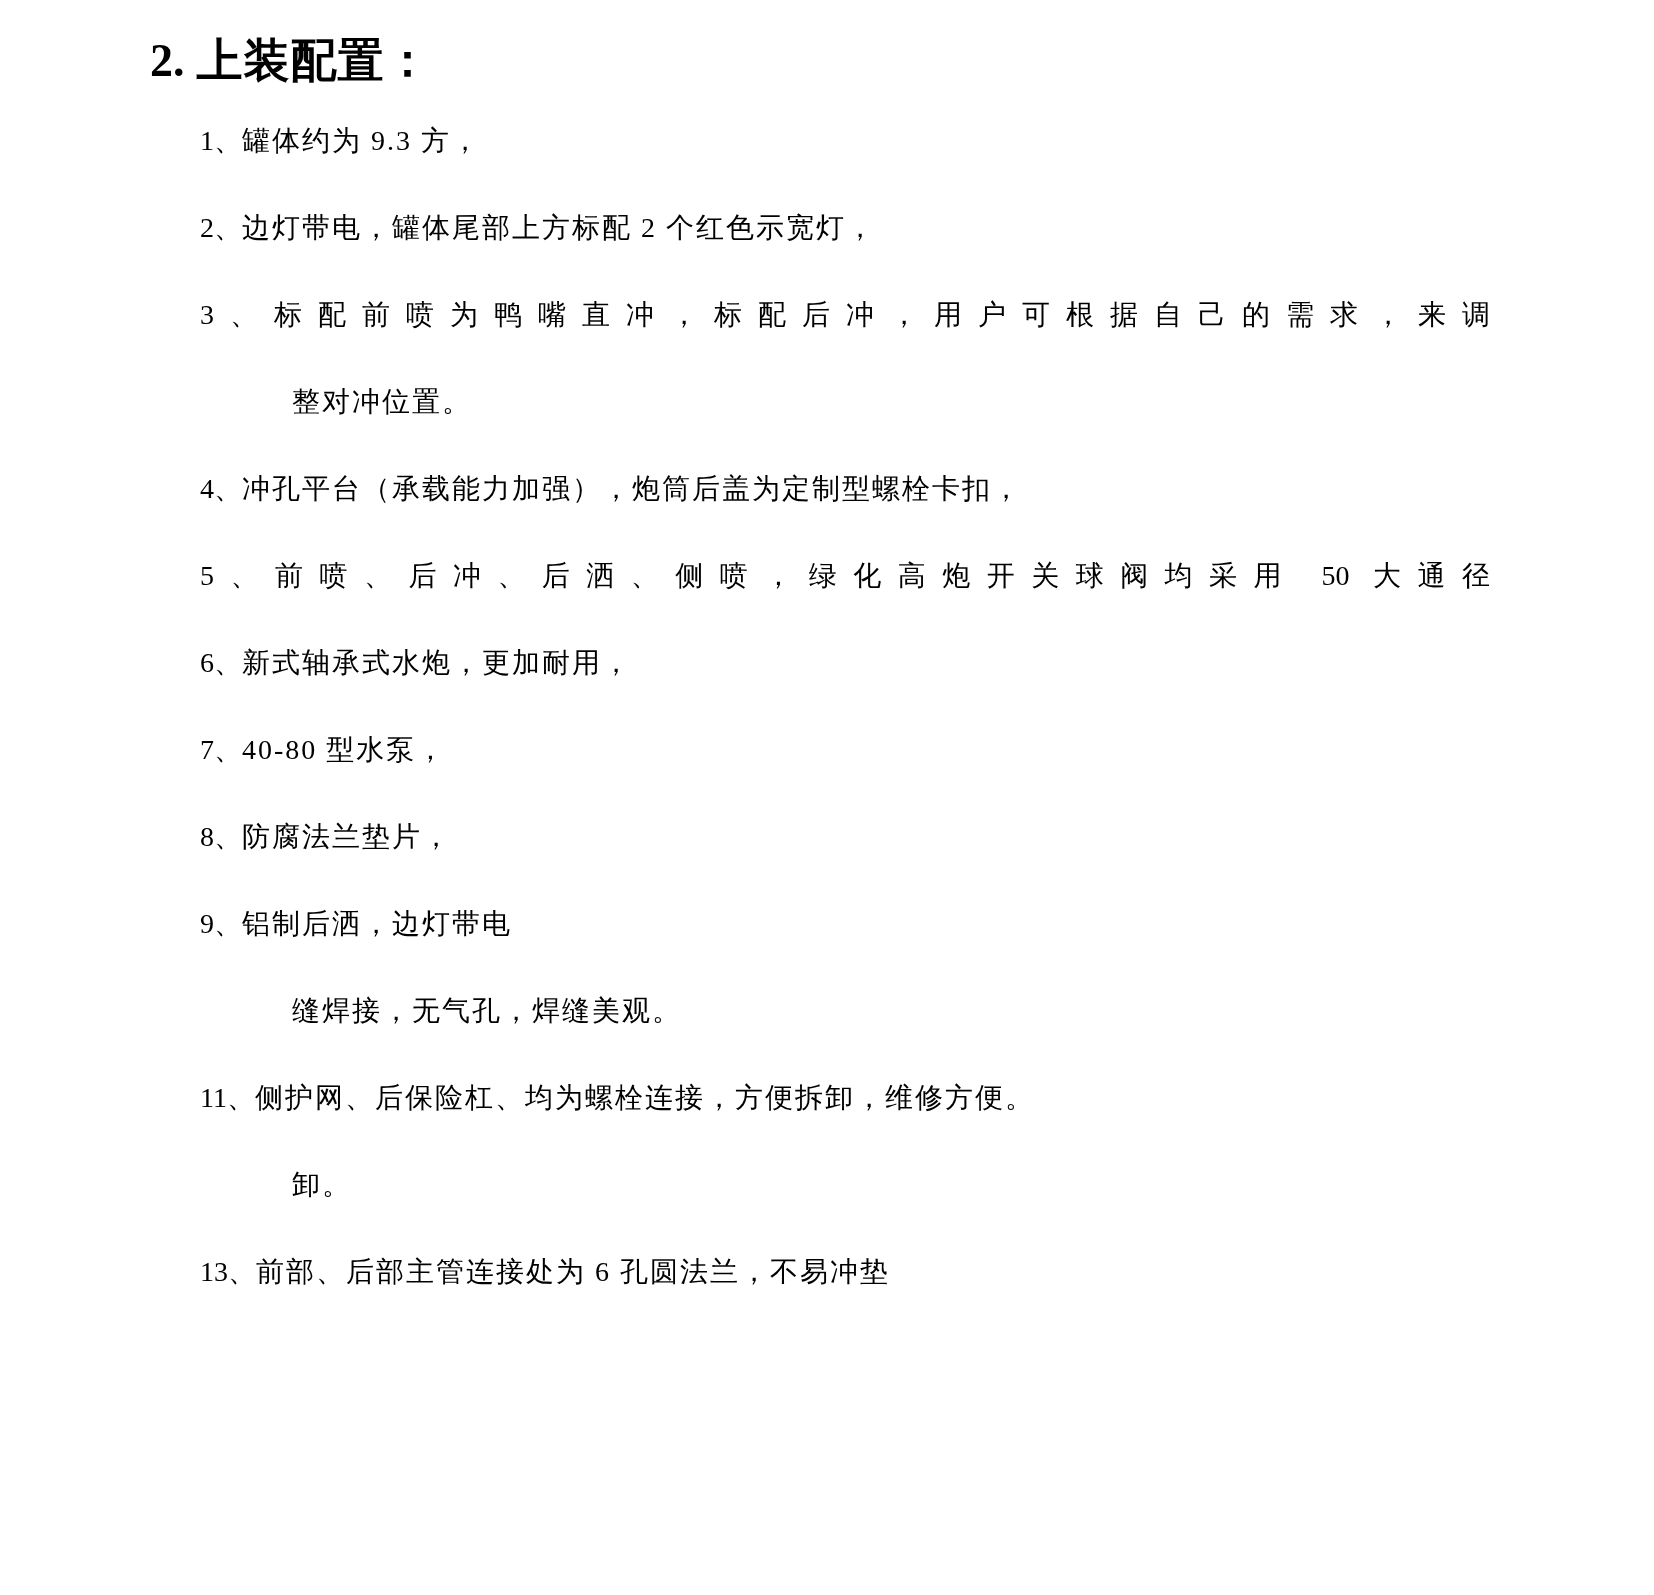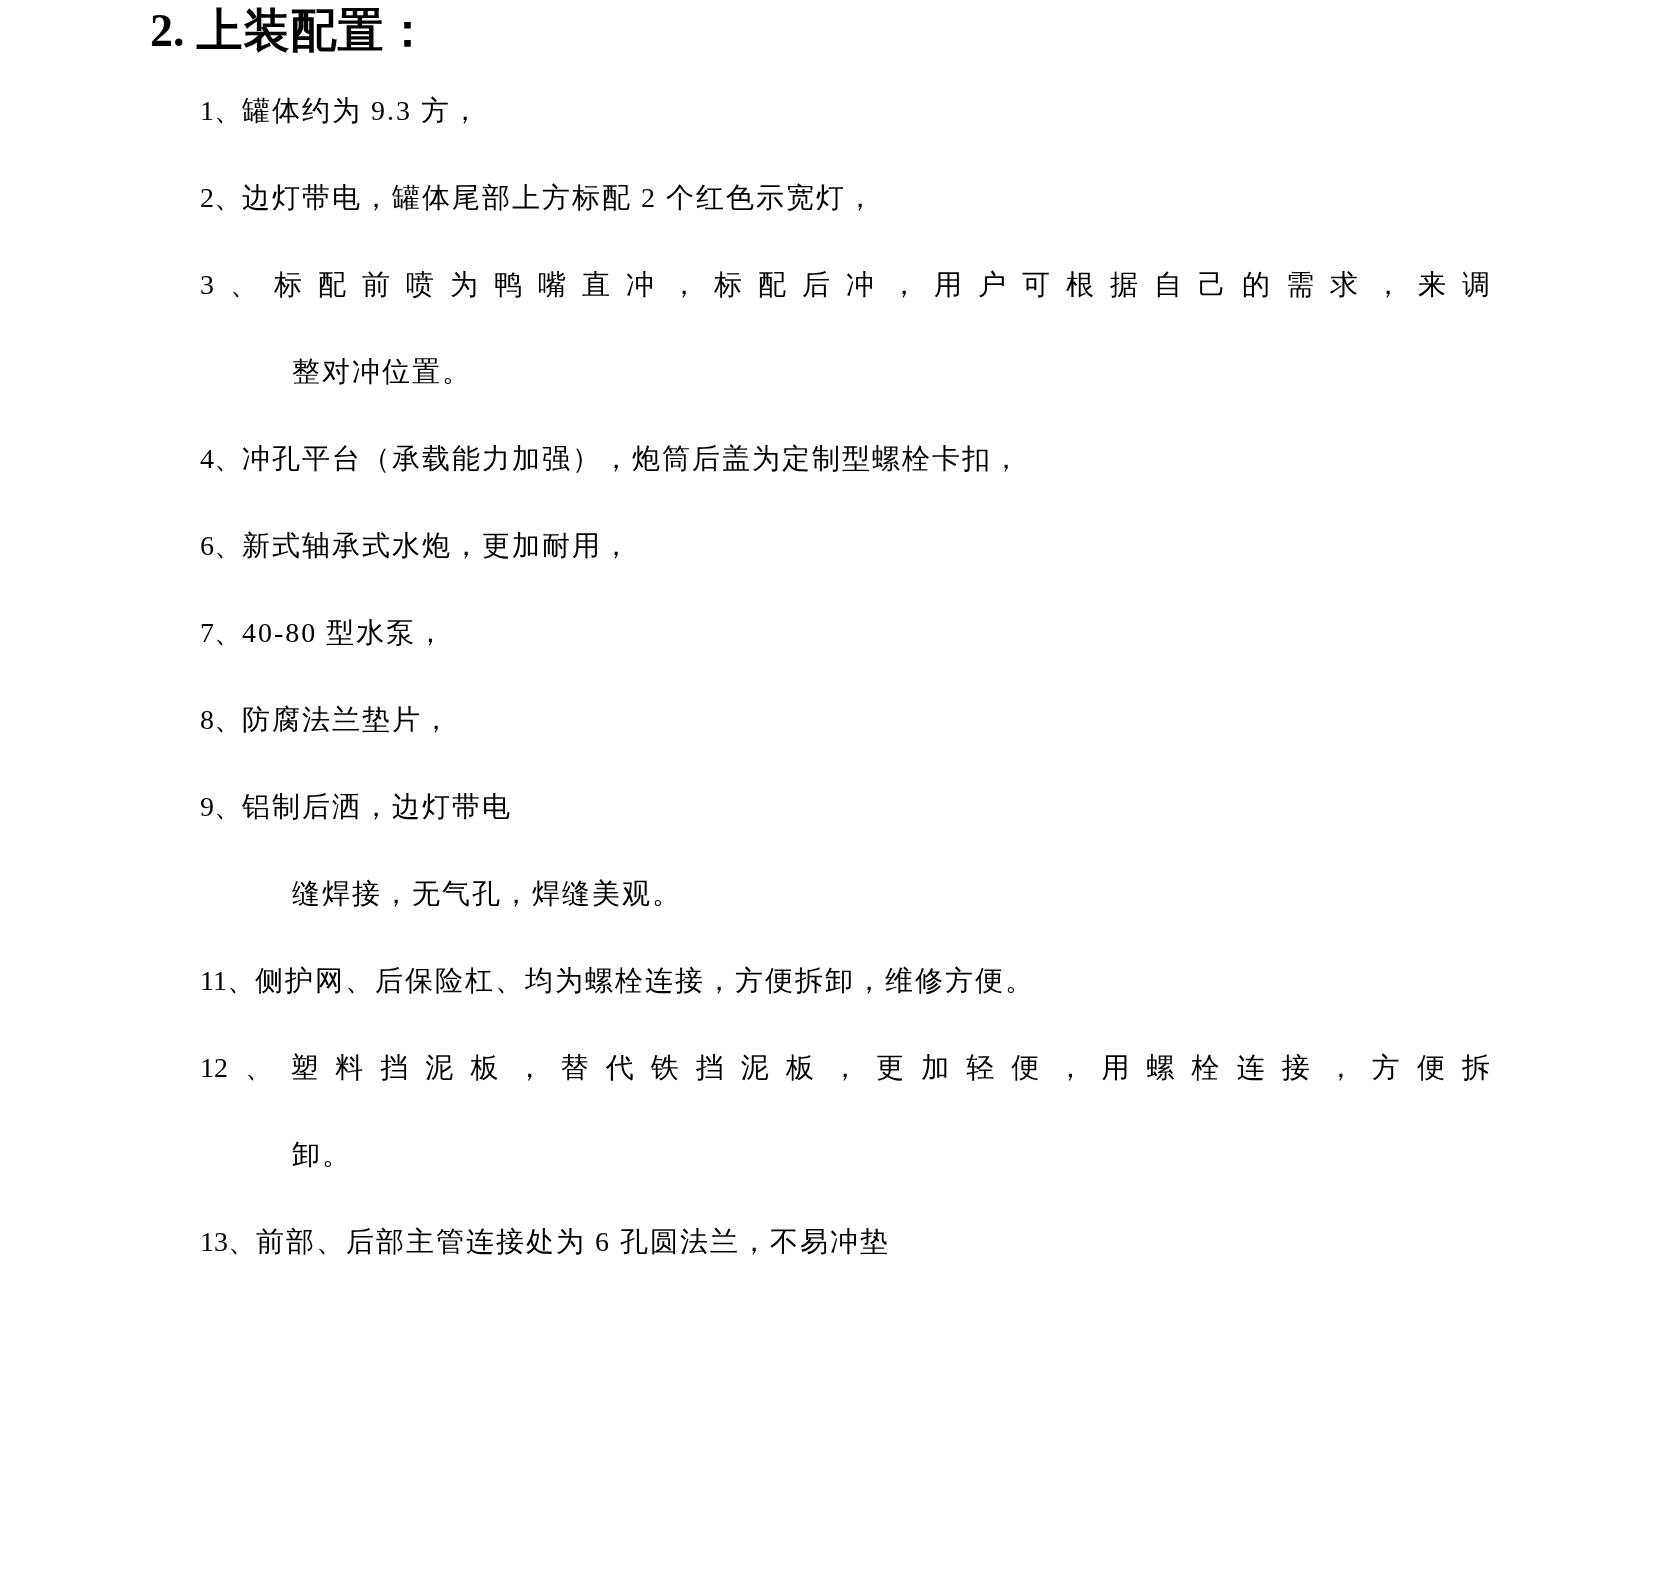--- a/index.html
+++ b/index.html
@@ -7,20 +7,21 @@
     padding: 0;
     background: #ffffff;
   }
   .page {
     position: relative;
     width: 1654px;
     height: 1595px;
     background: #ffffff;
     color: #000000;
     box-sizing: border-box;
+    padding-top: 30px;
     font-family: "Liberation Serif", "DejaVu Serif", serif;
     overflow: hidden;
   }
   .title {
     margin-left: 150px;
     font-size: 46px;
     font-weight: bold;
     line-height: 62px;
     letter-spacing: 1px;
     white-space: nowrap;
@@ -58,23 +59,23 @@
 <body>
 
 <div class="page">
   <div class="title"><span class="title-num">2.</span><span>上装配置：</span></div>
   <div class="list">
       <div class="line"><span class="num">1、</span><span>罐体约为 9.3 方，</span></div>
       <div class="line"><span class="num">2、</span><span>边灯带电，罐体尾部上方标配 2 个红色示宽灯，</span></div>
       <div class="line justify"><span class="num">3、</span><span>标配前喷为鸭嘴直冲，标配后冲，用户可根据自己的需求，来调</span></div>
       <div class="line wrap">整对冲位置。</div>
       <div class="line"><span class="num">4、</span><span>冲孔平台（承载能力加强），炮筒后盖为定制型螺栓卡扣，</span></div>
+      <div class="line justify"><span class="num">5、</span><span>前喷、后冲、后洒、侧喷，绿化高炮开关球阀均采用 50 大通径</span></div>
       <div class="line"><span class="num">6、</span><span>新式轴承式水炮，更加耐用，</span></div>
       <div class="line"><span class="num">7、</span><span>40-80 型水泵，</span></div>
       <div class="line"><span class="num">8、</span><span>防腐法兰垫片，</span></div>
       <div class="line"><span class="num">9、</span><span>铝制后洒，边灯带电</span></div>
       <div class="line wrap">缝焊接，无气孔，焊缝美观。</div>
       <div class="line"><span class="num">11、</span><span>侧护网、后保险杠、均为螺栓连接，方便拆卸，维修方便。</span></div>
-      <div class="line justify"><span class="num">12、</span><span>塑料挡泥板，替代铁挡泥板，更加轻便，用螺栓连接，方便拆</span></div>
       <div class="line wrap">卸。</div>
       <div class="line"><span class="num">13、</span><span>前部、后部主管连接处为 6 孔圆法兰，不易冲垫</span></div>
     </div>
 </div>
 
 </body></html>

